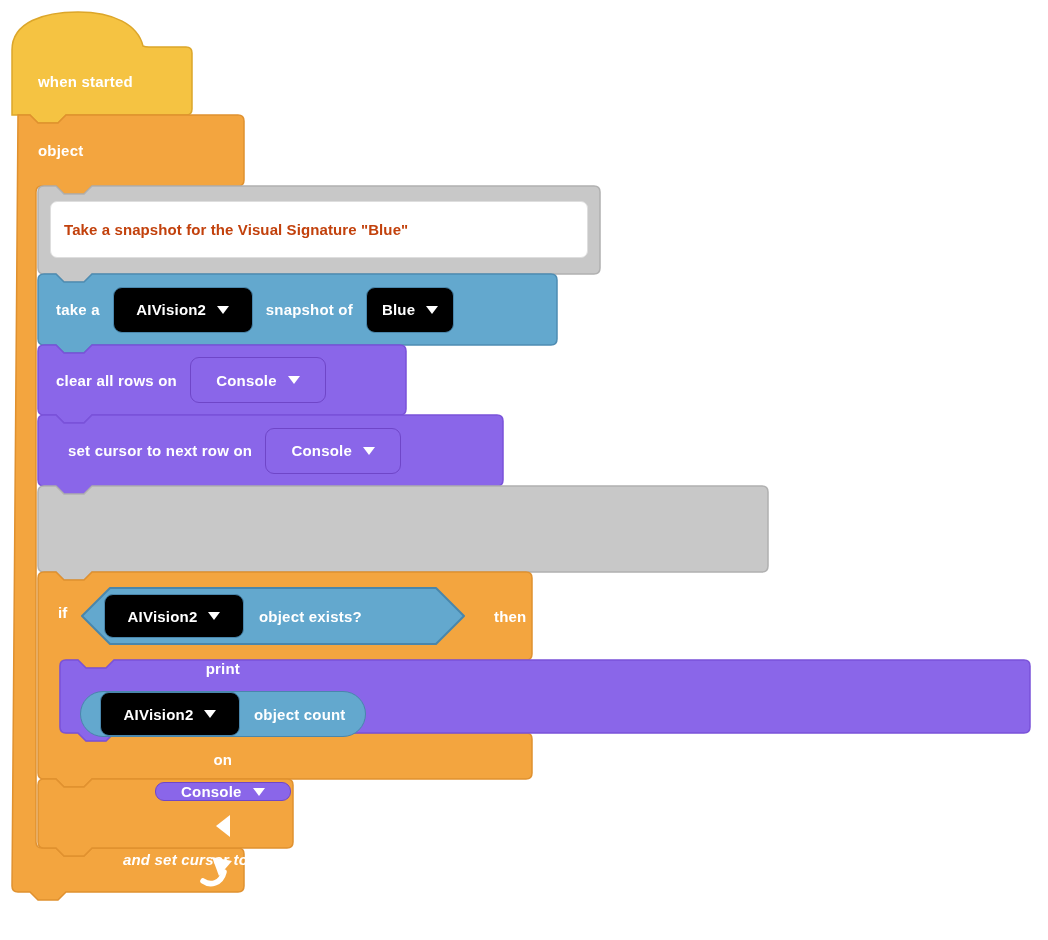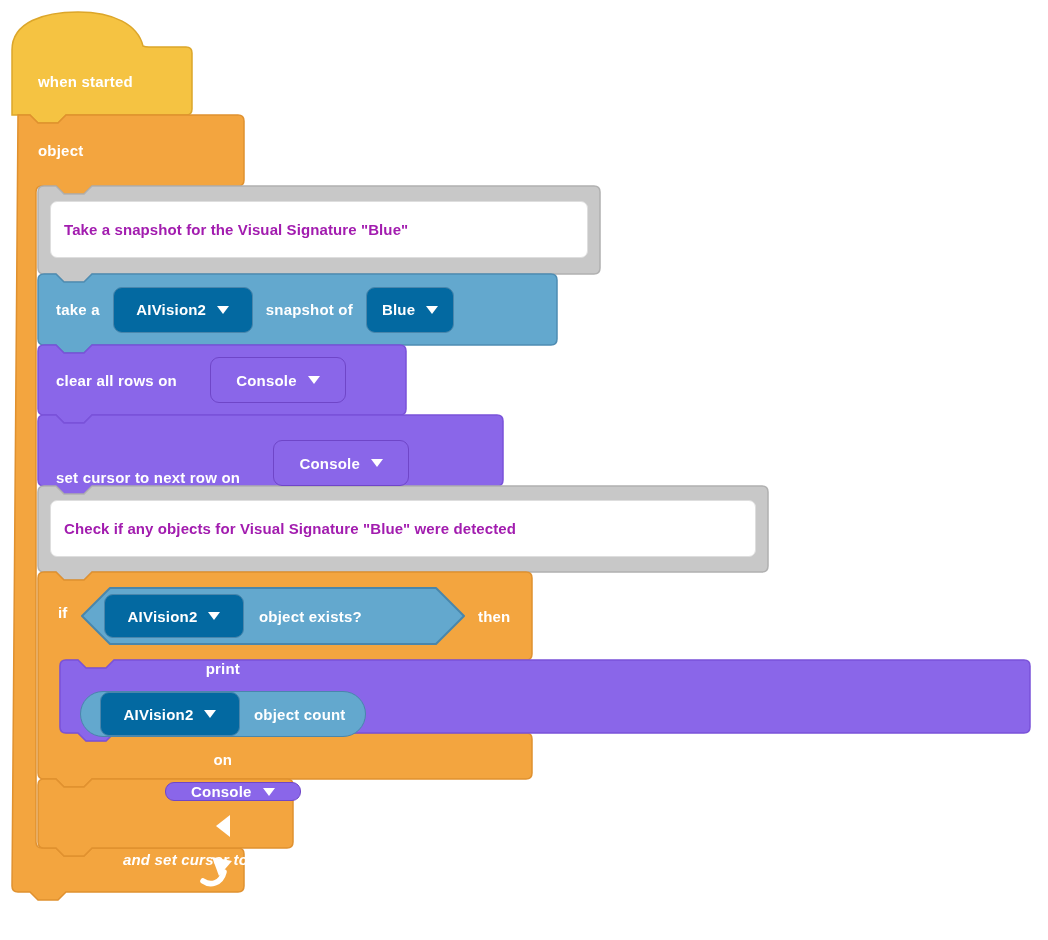--- a/index.html
+++ b/index.html
@@ -9,34 +9,34 @@
   .stage { position:absolute; left:0; top:0; width:1048px; height:770px; }
   .shapes { position:absolute; left:0; top:0; }
 
   .row { position:absolute; display:flex; align-items:center; gap:13px;
          color:#ffffff; font-size:15px; letter-spacing:.2px; white-space:nowrap; }
   .lbl { display:inline-block; }
 
   
   .pill { display:flex; align-items:center; justify-content:center; gap:11px;
           height:46px; padding:0 15px; border-radius:9px; }
-  .pill-blue   { background:#0369a1; border:1.5px solid #4986AC; }
+  .pill-blue   { background:#000000; border:1.5px solid #4986AC; }
   .pill-purple { background:#8A66E9; border:1.5px solid #6F46C8; }
   .pill-camera { min-width:140px; }
-  .pill-console{ min-width:136px;margin-left:20px; }
+  .pill-console{ min-width:136px; }
   .pill-sig    { min-width:74px; }
   .pill-sm     { height:44px; }
 
   .caret { width:0; height:0; border-left:6px solid transparent;
            border-right:6px solid transparent; border-top:8px solid #ffffff; }
 
   
   .comment-box { position:absolute; background:#ffffff; border:1.5px solid #DEDEDE;
                  border-radius:7px; display:flex; align-items:center; padding:0 13px;
-                 color:#a21caf; font-size:15px; letter-spacing:.1px; white-space:nowrap; }
+                 color:#c2410c; font-size:15px; letter-spacing:.1px; white-space:nowrap; }
 
   
   .reporter { display:flex; align-items:center; gap:14px; height:58px;
               padding:0 19px; border-radius:29px;
               background:#63A8CE; border:1.5px solid #4986AC; }
 
   
   .num-oval { display:flex; align-items:center; justify-content:center;
               min-width:78px; height:52px; border-radius:26px;
               background:#ffffff; border:1.5px solid #E3E3E3;
@@ -107,43 +107,40 @@
   </div>
 
   <div class="row" style="left:56px; top:345px; height:70px;">
     <span class="lbl">clear all rows on</span>
     <div class="pill pill-purple pill-console">
       <span>Console</span>
       <span class="caret"></span>
     </div>
   </div>
 
-  <div class="row" style="left:56px; top:415px; height:71px;align-items:flex-end;">
+  <div class="row" style="left:68px; top:415px; height:71px;">
     <span class="lbl">set cursor to next row on</span>
     <div class="pill pill-purple pill-console">
       <span>Console</span>
       <span class="caret"></span>
     </div>
   </div>
 
-  <div class="comment-box" style="left:50px; top:500px; width:706px; height:57px;">
-    <span>Check if any objects for Visual Signature "Blue" were detected</span>
-  </div>
 
   <div class="row" style="left:58px; top:568px; height:88px;">
     <span class="lbl">if</span>
   </div>
   <div class="row" style="left:104px; top:588px; height:56px; gap:15px;">
     <div class="pill pill-blue pill-camera pill-sm">
       <span>AIVision2</span>
       <span class="caret"></span>
     </div>
     <span class="lbl">object exists?</span>
   </div>
-  <div class="row" style="left:478px; top:572px; height:88px;">
+  <div class="row" style="left:494px; top:572px; height:88px;">
     <span class="lbl">then</span>
   </div>
 
   <div class="row" style="left:80px; top:660px; height:73px; gap:14px;flex-direction:column;">
     <span class="lbl">print</span>
     <div class="reporter">
       <div class="pill pill-blue pill-camera pill-sm">
         <span>AIVision2</span>
         <span class="caret"></span>
       </div>

